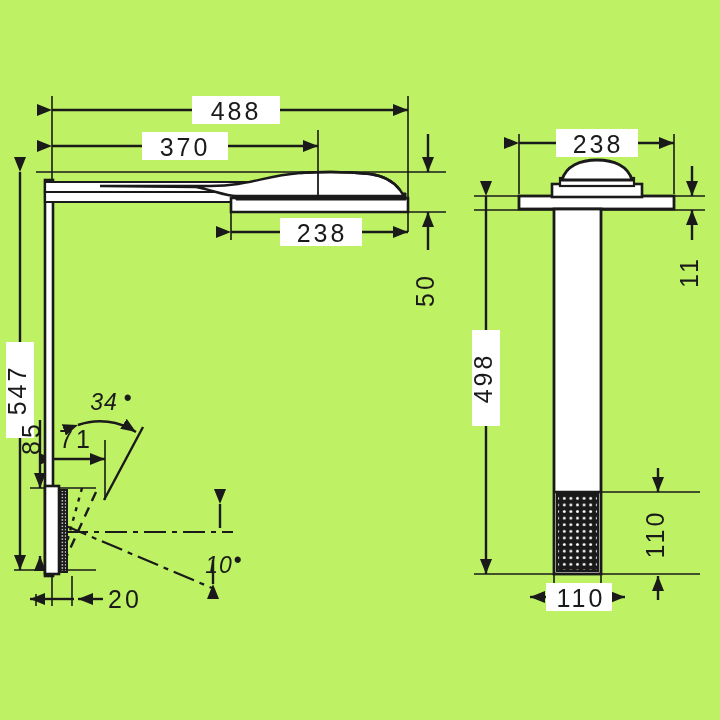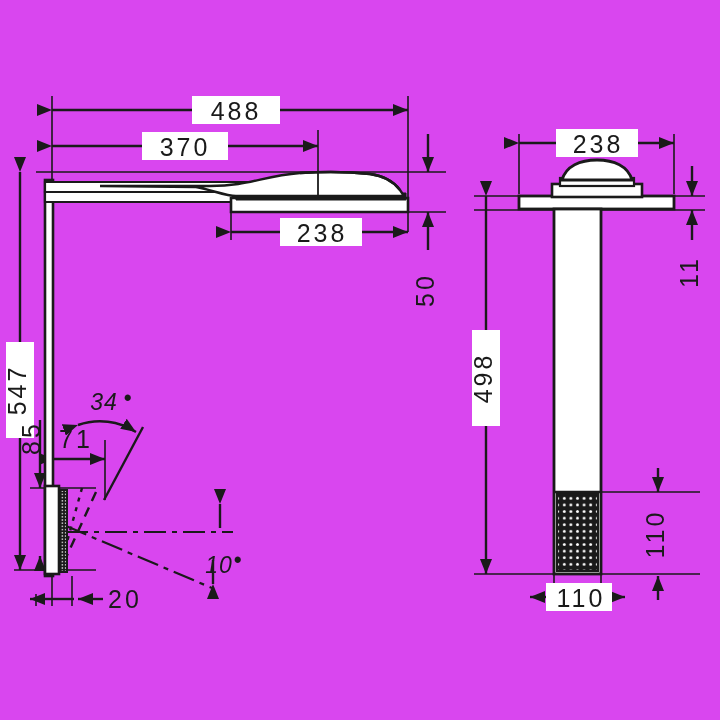--- a/index.html
+++ b/index.html
@@ -8,21 +8,21 @@
     padding: 0;
     background: #ffffff;
   }
   body {
     font-family: "Liberation Sans", sans-serif;
   }
   #drawing-root {
     position: relative;
     width: 720px;
     height: 720px;
-    background: #d946ef;
+    background: #bef264;
     overflow: hidden;
   }
   #drawing-svg {
     display: block;
     width: 720px;
     height: 720px;
   }
   .dim-text {
     font-family: "Liberation Sans", sans-serif;
     font-size: 25px;

